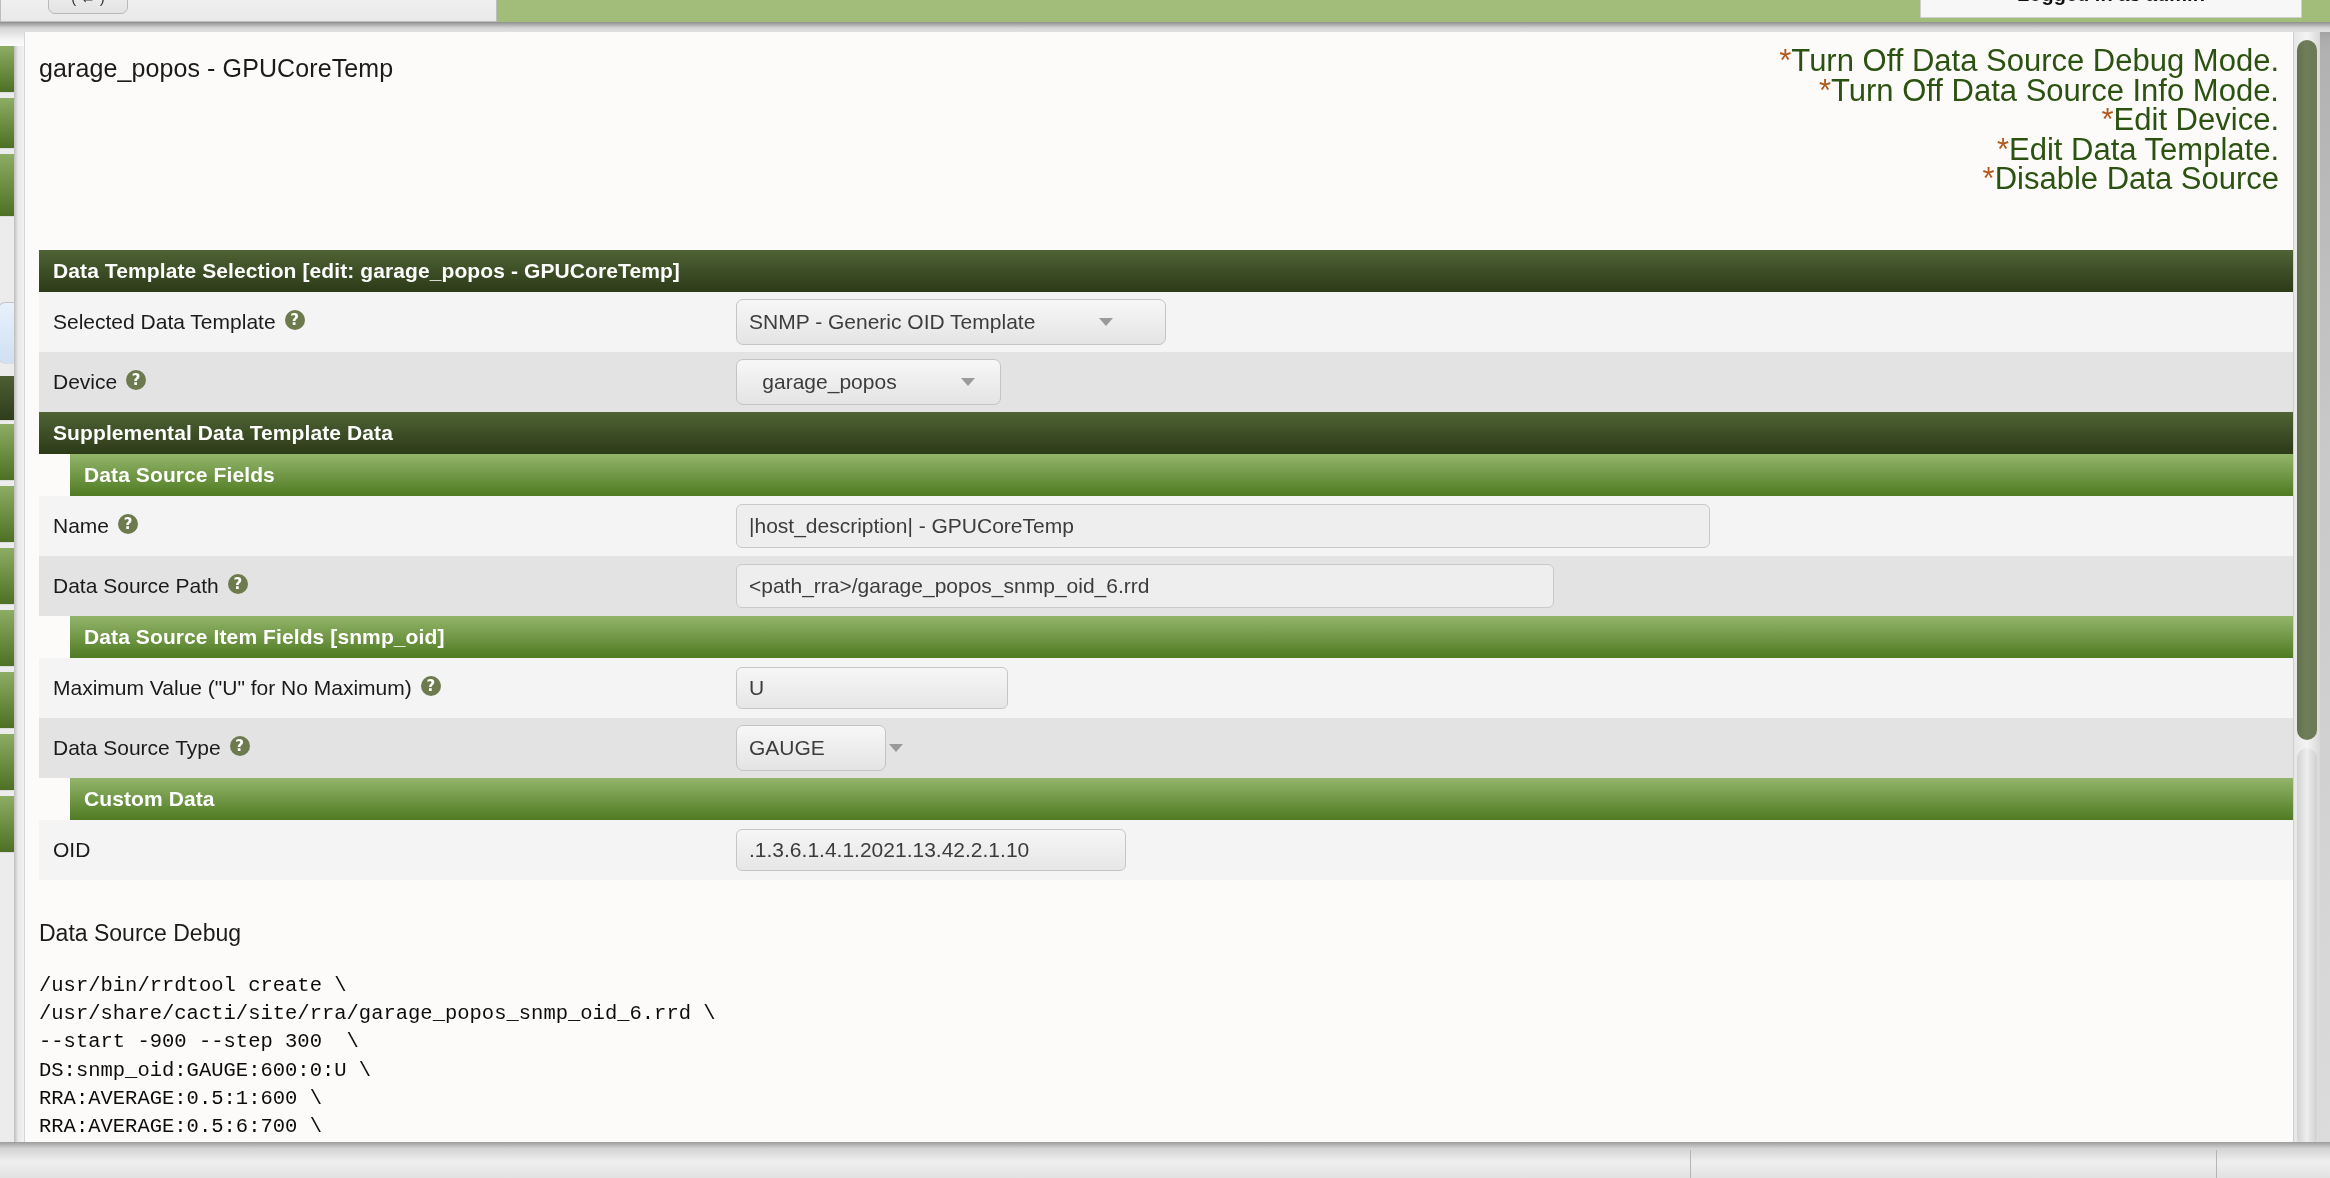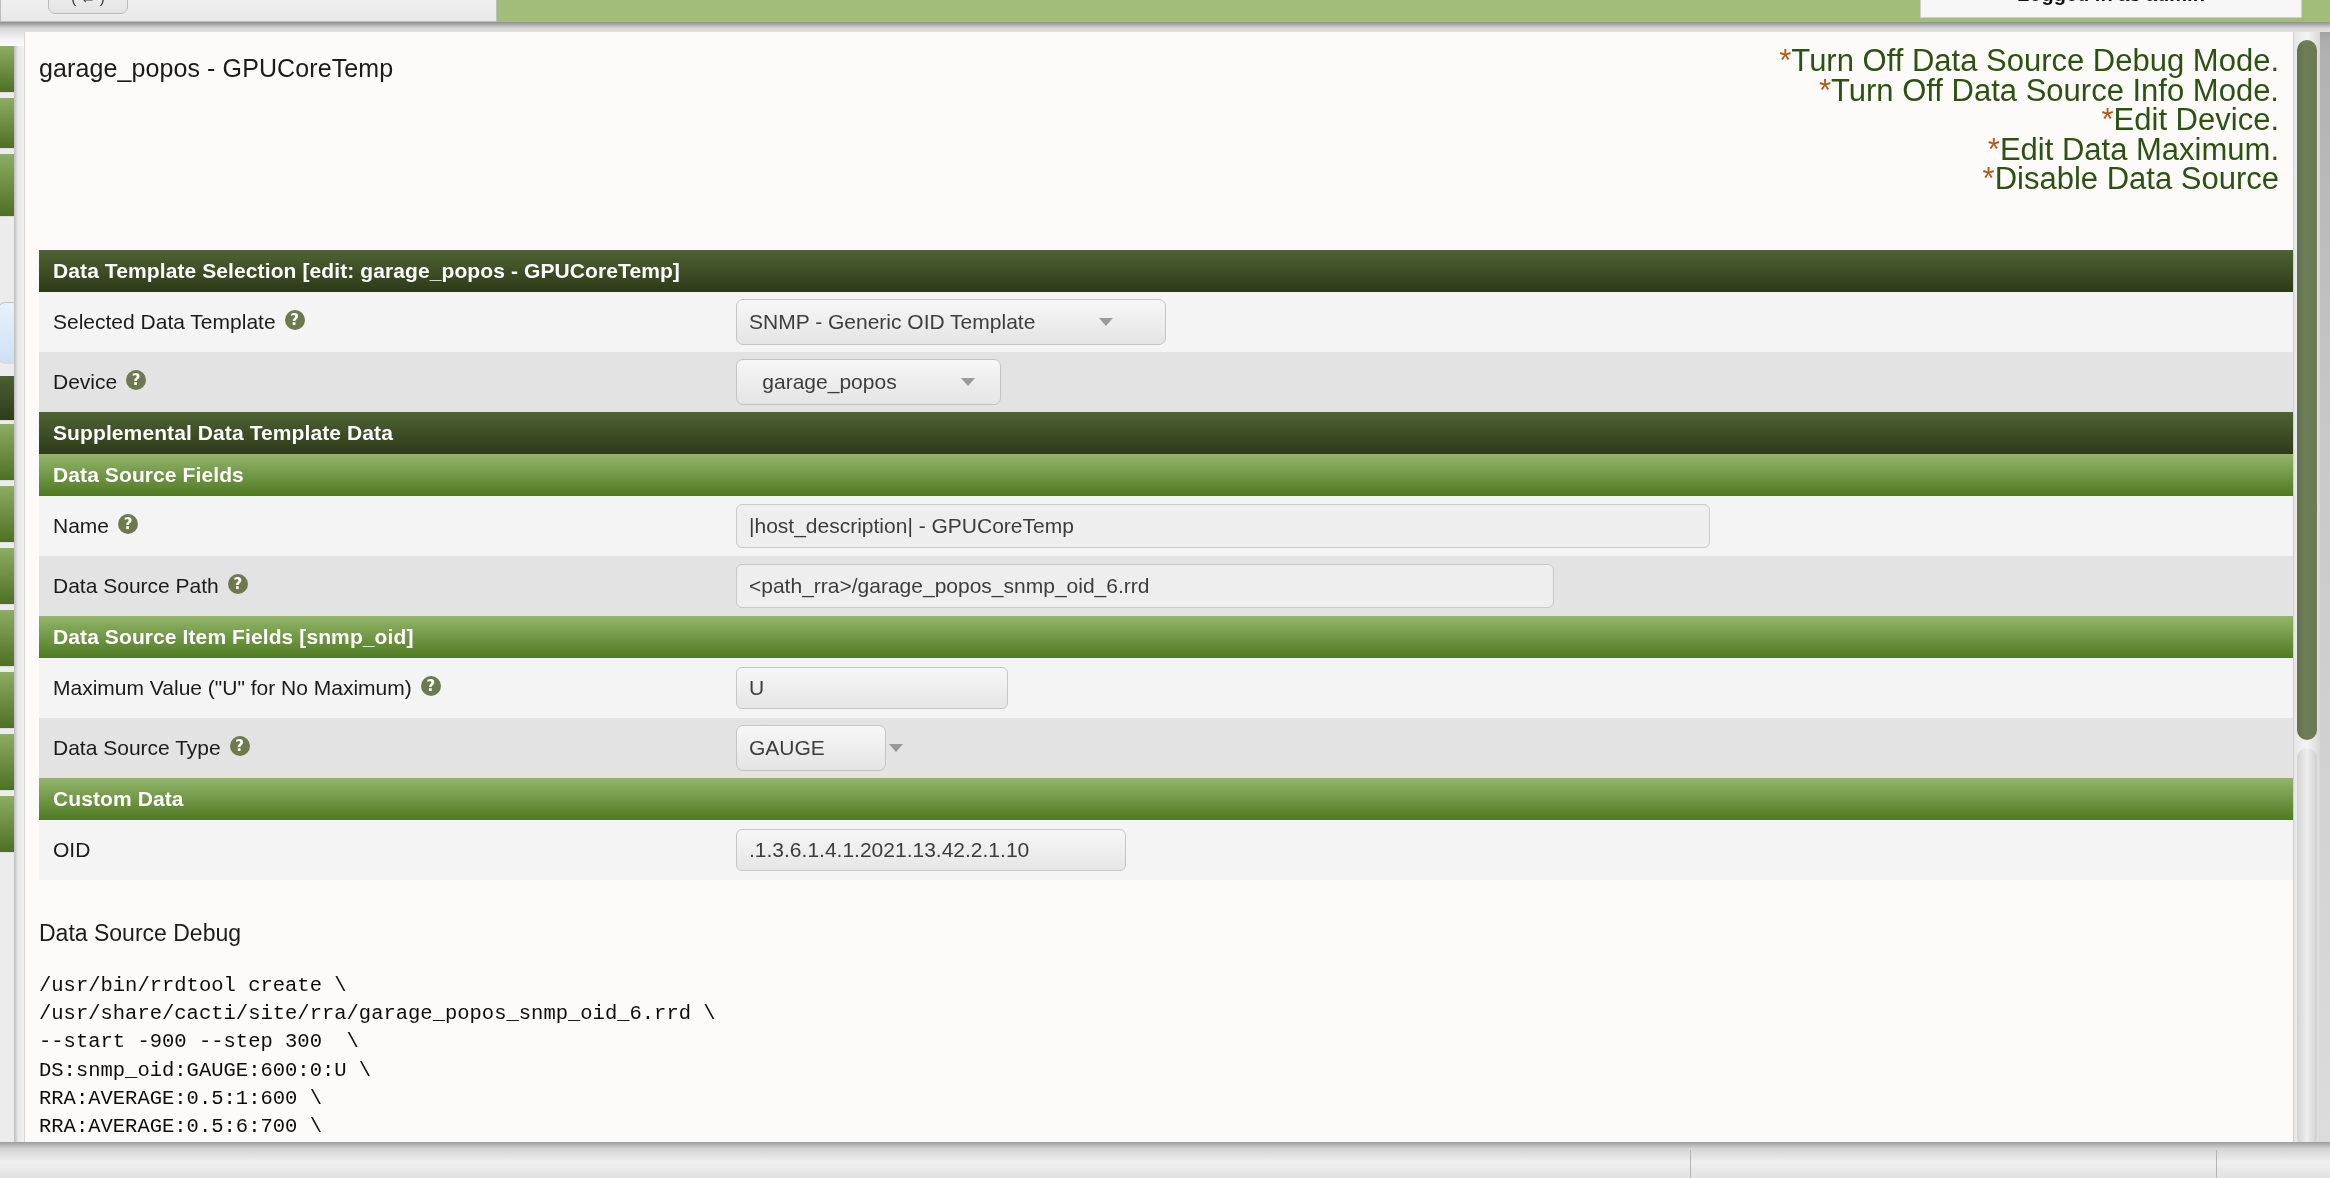--- a/index.html
+++ b/index.html
@@ -144,20 +144,21 @@
     font-weight: bold;
     box-sizing: border-box;
     white-space: nowrap;
     letter-spacing: .1px;
   }
   .sec-head.dark {
     background: linear-gradient(180deg,#4f6334 0%, #2c3a18 100%);
   }
   .sec-head.light {
     background: linear-gradient(180deg,#93b56a 0%, #4f7a22 100%);
+    margin-left: 31px;
   }
   .row {
     display: flex;
     align-items: center;
     height: 60px;
     box-sizing: border-box;
     padding-left: 14px;
   }
   .row.odd  { background: #f4f4f4; }
   .row.even { background: #e3e3e3; }
@@ -324,21 +325,21 @@
   <div class="left-gap"></div>
 
   <div class="content">
 
     <div class="page-title">garage_popos - GPUCoreTemp</div>
 
     <div class="action-links">
       <a href="#"><span class="star">*</span><span>Turn Off Data Source Debug Mode.</span></a>
       <a href="#"><span class="star">*</span><span>Turn Off Data Source Info Mode.</span></a>
       <a href="#"><span class="star">*</span><span>Edit Device.</span></a>
-      <a href="#"><span class="star">*</span><span>Edit Data Maximum.</span></a>
+      <a href="#"><span class="star">*</span><span>Edit Data Template.</span></a>
       <a href="#"><span class="star">*</span><span>Disable Data Source</span></a>
     </div>
 
     <div class="form-wrap">
 
       <div class="sec-head dark">Data Template Selection [edit: garage_popos - GPUCoreTemp]</div>
 
       <div class="row odd">
         <div class="row-label">
           <span>Selected Data Template</span>

